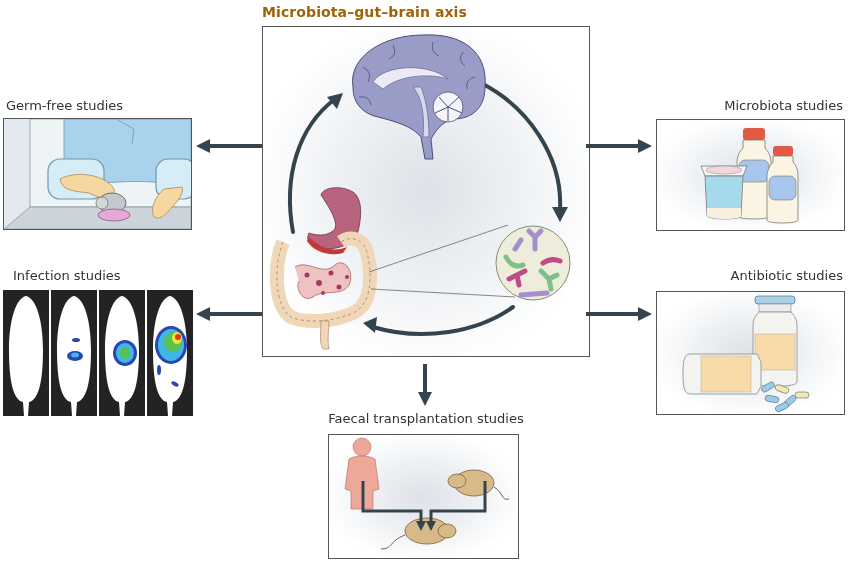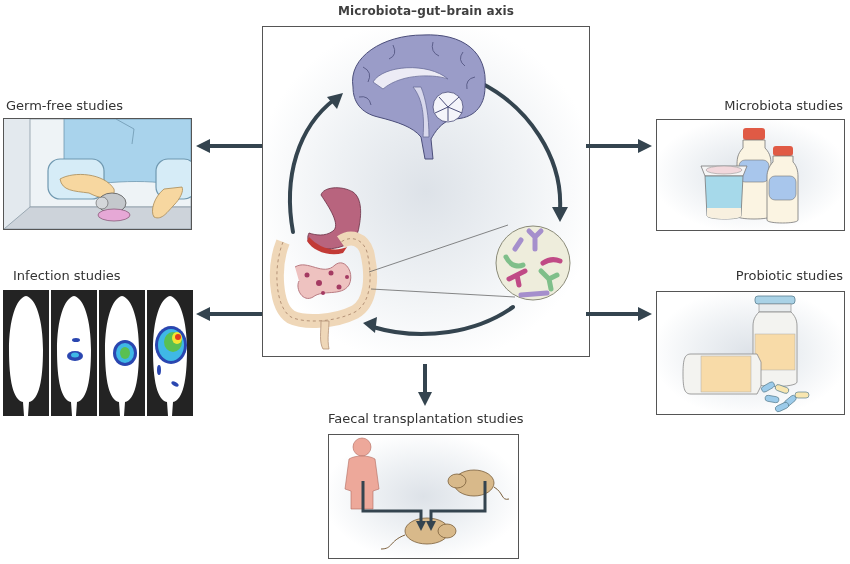--- a/index.html
+++ b/index.html
@@ -1,19 +1,19 @@
 <!DOCTYPE html>
 <html><head>
 <meta charset="utf-8">
 <style>
   html, body { margin:0; padding:0; background:#ffffff; }
   body { width:850px; height:564px; position:relative; overflow:hidden;
          font-family:"DejaVu Sans", "Liberation Sans", sans-serif; color:#2b2b2b; }
   .abs { position:absolute; }
-  .title { left:262px; top:4px; width:328px; text-align:center; font-size:12px; font-weight:bold; color:#404040; letter-spacing:0.1px; }
+  .title { left:262px; top:4px; width:328px; text-align:left; font-size:14px; font-weight:bold; color:#a16207; letter-spacing:0.1px; }
   .label { font-size:13px; color:#333; white-space:nowrap; }
   .panel { border:1px solid #555; background:#fff; overflow:hidden; box-sizing:border-box; }
   .glow { background: radial-gradient(ellipse at center, #dde2e8 0%, #eef1f4 40%, #ffffff 75%); }
   svg { display:block; }
 </style>
 </head>
 <body>
 
 <div class="abs title">Microbiota–gut–brain axis</div>
 
@@ -170,21 +170,21 @@
     <path d="M48,56 L86,56 L84,96 C84,100 52,100 50,96 Z" fill="#a6d9ea" stroke="#777" stroke-width="0.8"></path>
     <path d="M50,88 L84,88 L84,96 C84,100 52,100 50,96 Z" fill="#f8f0df"></path>
   </svg>
 </div>
 
 <svg class="abs" style="left:584px; top:138px;" width="72" height="16">
   <line x1="2" y1="8" x2="56" y2="8" stroke="#34444f" stroke-width="4"></line>
   <polygon points="68,8 54,1 54,15" fill="#34444f"></polygon>
 </svg>
 
-<div class="abs label" style="right:7px; top:268px;">Probiotic studies</div>
+<div class="abs label" style="right:7px; top:268px;">Antibiotic studies</div>
 <div class="abs panel glow" style="left:656px; top:291px; width:189px; height:124px;">
   <svg width="187" height="122" viewBox="0 0 187 122">
 
     <rect x="98" y="4" width="40" height="8" rx="3" fill="#a9d2e6" stroke="#5a7f90" stroke-width="0.8"></rect>
     <rect x="102" y="12" width="32" height="8" fill="#e8ecee" stroke="#888" stroke-width="0.6"></rect>
     <path d="M102,20 L134,20 C138,24 140,28 140,34 L140,90 C140,96 96,96 96,90 L96,34 C96,28 98,24 102,20 Z" fill="#f3f3f0" stroke="#888" stroke-width="0.8"></path>
     <rect x="98" y="42" width="40" height="36" fill="#f8dba8" stroke="#aaa" stroke-width="0.5"></rect>
 
     <path d="M34,62 L100,62 L104,70 L104,94 L100,102 L34,102 C28,102 26,98 26,82 C26,66 28,62 34,62 Z" fill="#f3f3f0" stroke="#888" stroke-width="0.8"></path>
     <rect x="44" y="64" width="50" height="36" fill="#f8dba8" stroke="#aaa" stroke-width="0.5"></rect>
@@ -202,21 +202,21 @@
 
 <svg class="abs" style="left:584px; top:306px;" width="72" height="16">
   <line x1="2" y1="8" x2="56" y2="8" stroke="#34444f" stroke-width="4"></line>
   <polygon points="68,8 54,1 54,15" fill="#34444f"></polygon>
 </svg>
 
 <svg class="abs" style="left:416px; top:362px;" width="18" height="46">
   <line x1="9" y1="2" x2="9" y2="32" stroke="#34444f" stroke-width="4"></line>
   <polygon points="9,44 2,30 16,30" fill="#34444f"></polygon>
 </svg>
-<div class="abs label" style="left:328px; top:411px; width:196px; text-align:left;">Faecal transplantation studies</div>
+<div class="abs label" style="left:328px; top:411px; width:196px; text-align:center;">Faecal transplantation studies</div>
 <div class="abs panel glow" style="left:328px; top:434px; width:191px; height:125px;">
   <svg width="189" height="123" viewBox="0 0 189 123">
 
     <g>
       <circle cx="33" cy="12" r="9" fill="#eda89a" stroke="#b06a5e" stroke-width="0.6"></circle>
       <path d="M20,24 C26,20 40,20 46,24 L50,54 L44,56 L44,74 L22,74 L22,56 L16,54 Z" fill="#eda89a" stroke="#b06a5e" stroke-width="0.6"></path>
     </g>
 
     <g>
       <ellipse cx="145" cy="48" rx="20" ry="13" fill="#d8b98a" stroke="#7a5e3a" stroke-width="0.8"></ellipse>

